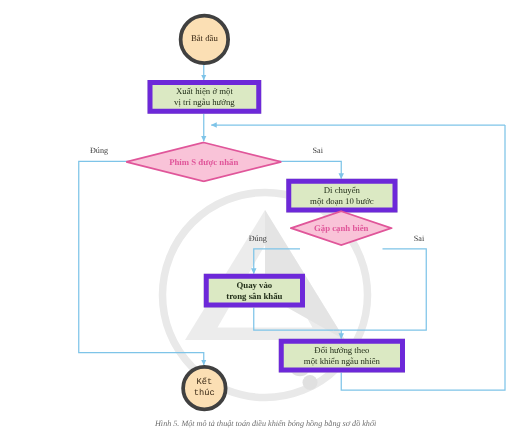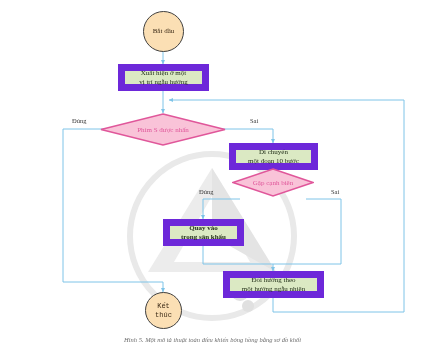--- a/index.html
+++ b/index.html
@@ -12,38 +12,38 @@
   }
   #stage{position:absolute;left:0;top:0;width:425px;height:354px;}
   #wm{position:absolute;left:0;top:0;width:425px;height:354px;pointer-events:none;}
   #edges{position:absolute;left:0;top:0;width:425px;height:354px;}
 
   .node{position:absolute;box-sizing:border-box;display:flex;align-items:center;justify-content:center;text-align:center;}
 
   .terminal{
     border-radius:50%;
     background:#fbdfb4;
-    border:1px solid #404040;
+    border:3px solid #404040;
     color:#3b2a16;
     font-size:7px;
     line-height:1.15;
   }
   .process{
     background:#dbe9c3;
-    border:7px solid #6d28d9;
+    border:4px solid #6d28d9;
     color:#23301a;
     font-size:7px;
     line-height:1.28;
   }
   .decision-wrap{position:absolute;}
   .decision-wrap svg{position:absolute;left:0;top:0;}
   .decision-label{
     position:absolute;left:0;top:0;width:100%;height:100%;
     display:flex;align-items:center;justify-content:center;
-    color:#e0569a;font-size:7px;white-space:nowrap;
+    color:#e0569a;font-size:7px;white-space:nowrap;font-weight:bold;
   }
   .edge-label{
     position:absolute;color:#3a3a3a;font-size:6.5px;
     font-family:"Liberation Serif", serif;white-space:nowrap;
   }
   #caption{
     position:absolute;left:0;top:336px;width:425px;
     text-align:center;font-style:italic;font-size:6.5px;
     color:#6d6d6d;
   }
@@ -139,21 +139,21 @@
   <div class="edge-label" style="left:199px;top:188px;">Đúng</div>
   <div class="edge-label" style="left:331px;top:188px;">Sai</div>
 
   <div class="node process" style="left:163px;top:219px;width:81px;height:27px;flex-direction:column;font-weight:bold;">
     <span>Quay vào</span>
     <span>trong sân khấu</span>
   </div>
 
   <div class="node process" style="left:223px;top:271px;width:101px;height:27px;flex-direction:column;align-items:center;">
     <span>Đổi hướng theo</span>
-    <span>một hướng ngẫu nhiên</span>
+    <span>một khiển ngẫu nhiên</span>
   </div>
 
   <div class="node terminal" style="left:145px;top:292px;width:37px;height:37px;flex-direction:column;font-family:Liberation Mono, monospace;">
     <span>Kết</span>
     <span>thúc</span>
   </div>
 
   <div id="caption">Hình 5. Một mô tả thuật toán điều khiển bóng hồng bằng sơ đồ khối</div>
 
 </div>

